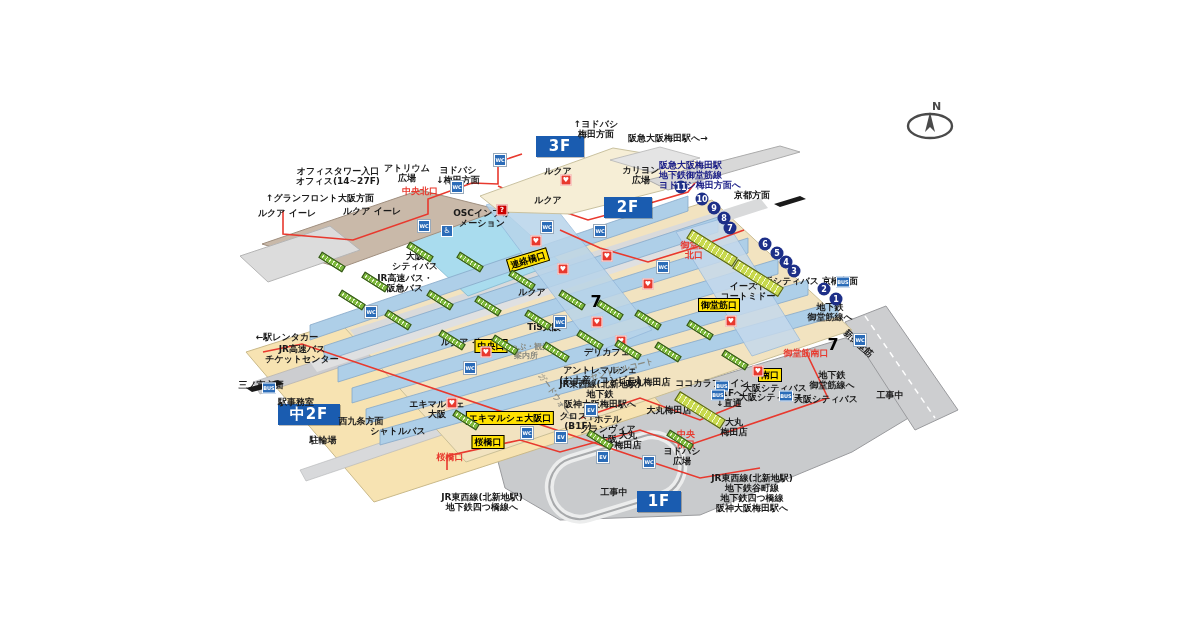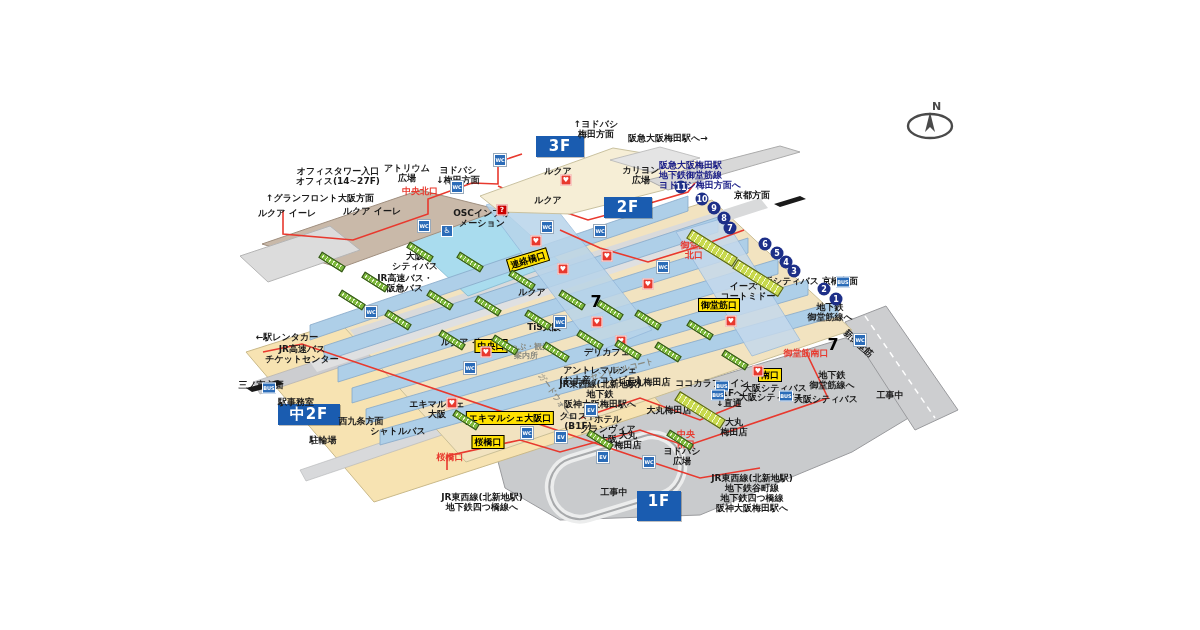--- a/index.html
+++ b/index.html
@@ -101,21 +101,21 @@
   <svg width="56" height="42" viewBox="0 0 56 42">
     <ellipse cx="28" cy="24" rx="22" ry="12" fill="none" stroke="#4a4a4a" stroke-width="2.4"></ellipse>
     <polygon points="28,10 33,30 28,25 23,30" fill="#4a4a4a"></polygon>
   </svg>
   <div style="position:absolute;left:30px;top:-2px;font-size:11px;font-weight:bold;color:#4a4a4a;">N</div>
 </div>
 
 <div class="floor-badge" style="left:536px;top:136px;width:48px;height:21px;">3F</div>
 <div class="floor-badge" style="left:604px;top:197px;width:48px;height:21px;">2F</div>
 <div class="floor-badge" style="left:278px;top:404px;width:62px;height:21px;">中2F</div>
-<div class="floor-badge" style="left:637px;top:491px;width:44px;height:30px;">1F</div>
+<div class="floor-badge" style="left:637px;top:491px;width:44px;height:21px;">1F</div>
 
 <svg width="1200" height="630" viewBox="0 0 1200 630" style="position:absolute;left:0;top:0;pointer-events:none">
   <polygon points="774,204 800,196 806,199 780,207" fill="#1a1a1a"></polygon>
   <polygon points="246,388 278,380 284,384 252,392" fill="#1a1a1a"></polygon>
 </svg>
 
 <div id="labels-layer">
       <div class="map-label lbl" style="left: 338px; top: 177px;">オフィスタワー入口
 オフィス(14~27F)</div>
       <div class="map-label lbl" style="left: 407px; top: 174px;">アトリウム

